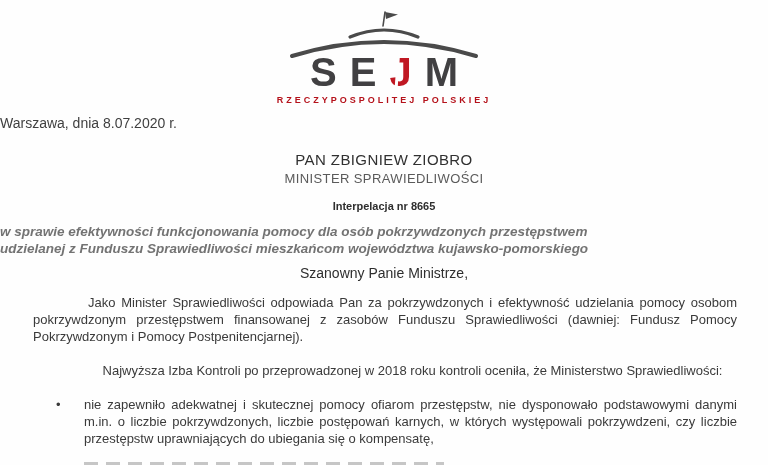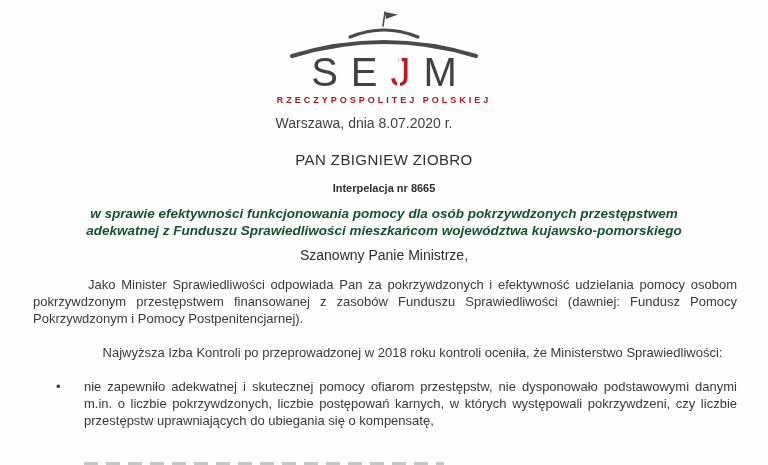--- a/index.html
+++ b/index.html
@@ -29,21 +29,21 @@
   }
   .logo-art {
     display: block;
     margin: 0 auto;
     width: 200px;
     height: 48px;
   }
   .sejm-word {
     display: inline-block;
     font-size: 40px;
-    font-weight: normal;
+    font-weight: bold;
     letter-spacing: 13px;
     margin-left: 13px; 
     color: #414042;
     margin-top: -6px;
   }
   .sejm-word .letter-j {
     color: #c01823;
     position: relative;
   }
   .sejm-word .letter-j::after {
@@ -60,21 +60,21 @@
   .logo-subtitle {
     margin-top: 4px;
     font-size: 9px;
     letter-spacing: 3px;
     font-weight: bold;
     color: #b5121b;
   }
 
   
   .date-line {
-    text-align: center;
+    text-align: left;
     padding-right: 40px;
     margin-top: 10px;
     font-size: 14px;
     color: #3f3f3f;
   }
 
   
   .addressee-name {
     text-align: center;
     margin-top: 20px;
@@ -92,26 +92,26 @@
   }
   .interp-heading {
     text-align: center;
     margin-top: 14px;
     font-size: 11px;
     font-weight: bold;
     color: #2e2e2e;
   }
   .subject-block {
     margin-top: 11px;
-    text-align: center;
+    text-align: left;
     font-size: 13.5px;
     font-style: italic;
     font-weight: bold;
     line-height: 17px;
-    color: #14532d;
+    color: #737373;
   }
   .salutation {
     text-align: center;
     margin-top: 8px;
     font-size: 14px;
     font-weight: normal;
     color: #2e2e2e;
   }
 
   
@@ -181,26 +181,27 @@
 
       <path d="M8 46 Q 100 18 192 46" fill="none" stroke="#4a4a4a" stroke-width="4" stroke-linecap="round"></path>
     </svg>
     <div class="sejm-word"><span>S</span><span>E</span><span class="letter-j">J</span><span>M</span></div>
     <div class="logo-subtitle">RZECZYPOSPOLITEJ POLSKIEJ</div>
   </div>
 
   <div class="date-line">Warszawa, dnia 8.07.2020 r.</div>
 
   <div class="addressee-name">PAN ZBIGNIEW ZIOBRO</div>
+  <div class="addressee-title">MINISTER SPRAWIEDLIWOŚCI</div>
 
   <div class="interp-heading">Interpelacja nr 8665</div>
 
   <div class="subject-block">
     <div>w sprawie efektywności funkcjonowania pomocy dla osób pokrzywdzonych przestępstwem</div>
-    <div>adekwatnej z Funduszu Sprawiedliwości mieszkańcom województwa kujawsko-pomorskiego</div>
+    <div>udzielanej z Funduszu Sprawiedliwości mieszkańcom województwa kujawsko-pomorskiego</div>
   </div>
 
   <div class="salutation">Szanowny Panie Ministrze,</div>
 
   <div class="body-paragraph">Jako Minister Sprawiedliwości  odpowiada Pan za pokrzywdzonych i efektywność udzielania pomocy osobom pokrzywdzonym przestępstwem finansowanej z zasobów Funduszu Sprawiedliwości (dawniej: Fundusz Pomocy Pokrzywdzonym i Pomocy Postpenitencjarnej).</div>
   <div class="body-paragraph second">Najwyższa Izba Kontroli po przeprowadzonej w 2018 roku kontroli oceniła, że Ministerstwo Sprawiedliwości:</div>
 
   <div class="bullet-list">
     <div class="bullet-item">
       <span class="bullet-marker">•</span>

